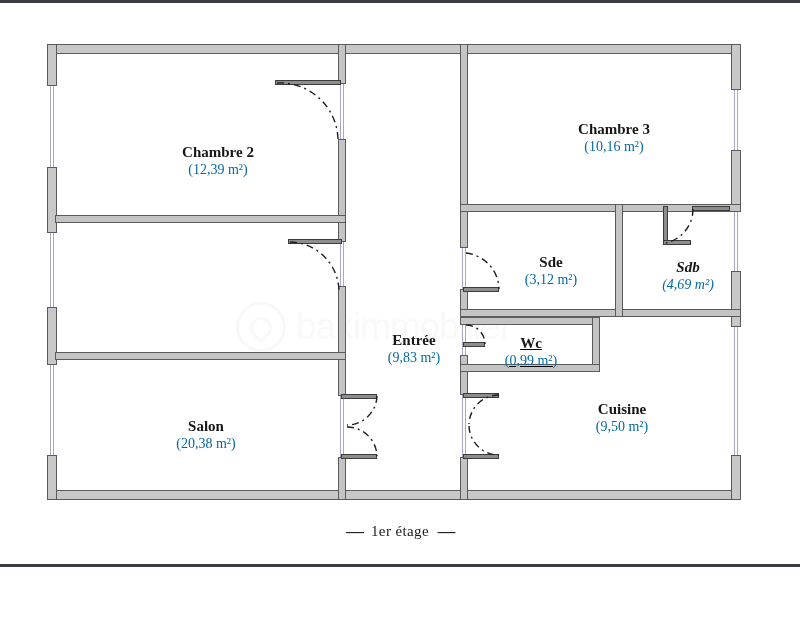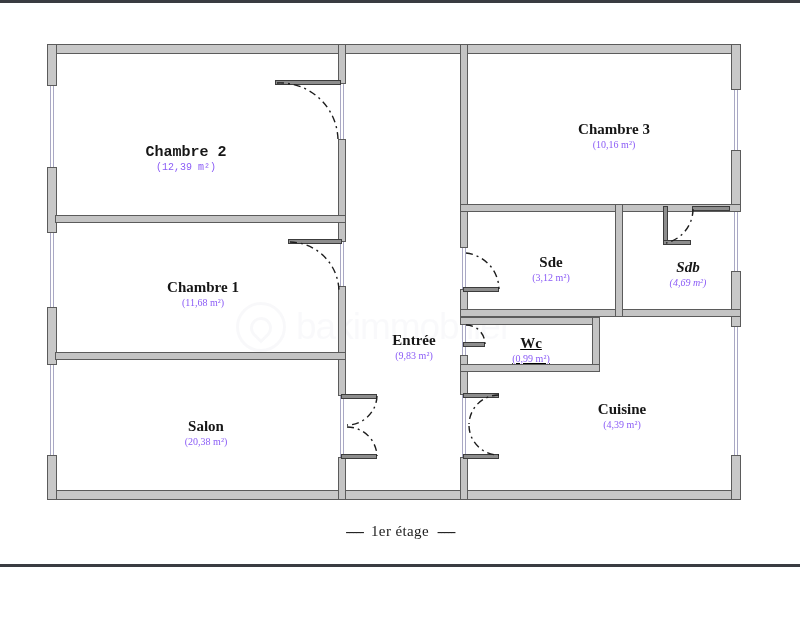--- a/index.html
+++ b/index.html
@@ -134,22 +134,22 @@
     transform: translateX(-50%);
   }
   .room-label .rl-name {
     display: block;
     font-weight: bold;
     font-size: 15px;
     color: #161616;
   }
   .room-label .rl-area {
     display: block;
-    font-size: 10px;
-    color: #8b5cf6;
+    font-size: 14px;
+    color: #0369a1;
   }
 
   
   #caption {
     position: absolute;
     left: 400px;
     top: 520px;
     transform: translateX(-50%);
     font-size: 15px;
     color: #1a1a1a;
@@ -262,29 +262,25 @@
 
       <path d="M 466 322 A 19 19 0 0 1 485 341"></path>
 
       <path d="M 499 392 A 30 30 0 0 0 469 421"></path>
 
       <path d="M 469 423 A 30 30 0 0 0 499 452"></path>
 
       <path d="M 693 206 A 35 35 0 0 1 666 240"></path>
     </svg>
 
-    <div class="room-label" style="left:186px; top:141px;font-family:Liberation Mono, monospace;">
+    <div class="room-label" style="left:218px; top:141px;">
       <span class="rl-name">Chambre 2</span>
       <span class="rl-area">(12,39 m²)</span>
     </div>
 
-    <div class="room-label" style="left:203px; top:276px;">
-      <span class="rl-name">Chambre 1</span>
-      <span class="rl-area">(11,68 m²)</span>
-    </div>
 
     <div class="room-label" style="left:206px; top:415px;">
       <span class="rl-name">Salon</span>
       <span class="rl-area">(20,38 m²)</span>
     </div>
 
     <div class="room-label" style="left:607px; top:118px;margin-left:7px;">
       <span class="rl-name">Chambre 3</span>
       <span class="rl-area">(10,16 m²)</span>
     </div>
@@ -304,21 +300,21 @@
       <span class="rl-area">(9,83 m²)</span>
     </div>
 
     <div class="room-label" style="left:531px; top:332px;text-decoration:underline;">
       <span class="rl-name">Wc</span>
       <span class="rl-area">(0,99 m²)</span>
     </div>
 
     <div class="room-label" style="left:622px; top:398px;text-align:center;">
       <span class="rl-name">Cuisine</span>
-      <span class="rl-area">(4,39 m²)</span>
+      <span class="rl-area">(9,50 m²)</span>
     </div>
 
     <div id="caption">
       <span class="dash">-----</span><span class="cap-text">1er étage</span><span class="dash">-----</span>
     </div>
 
   </div>
 </div>
 
 </body></html>

